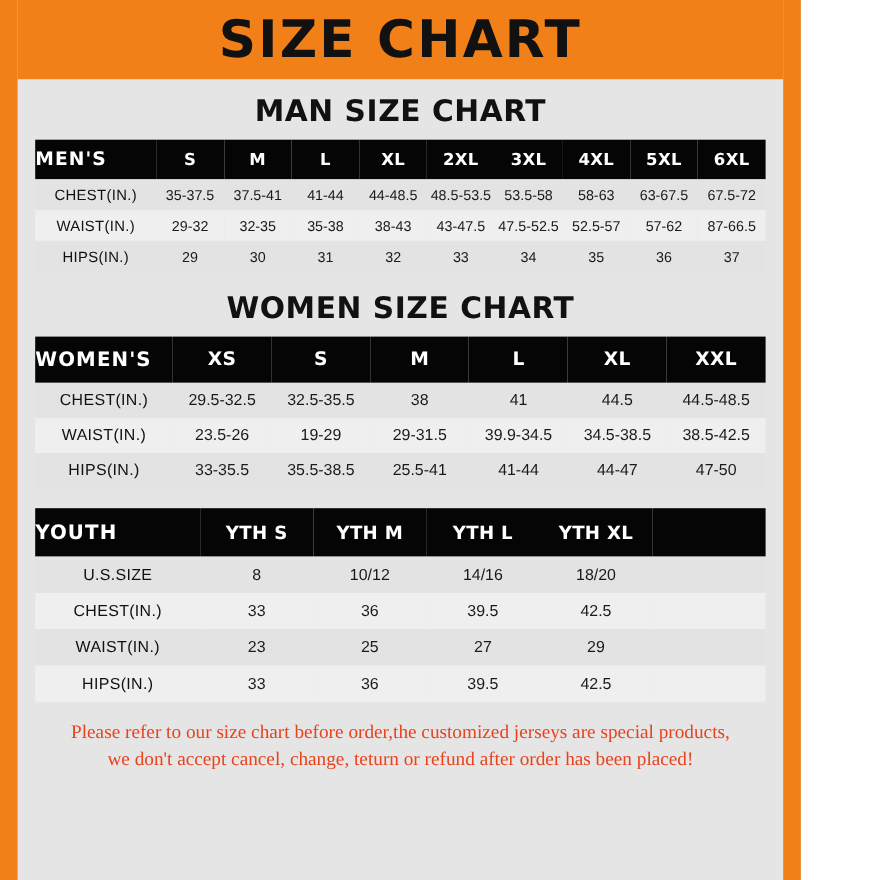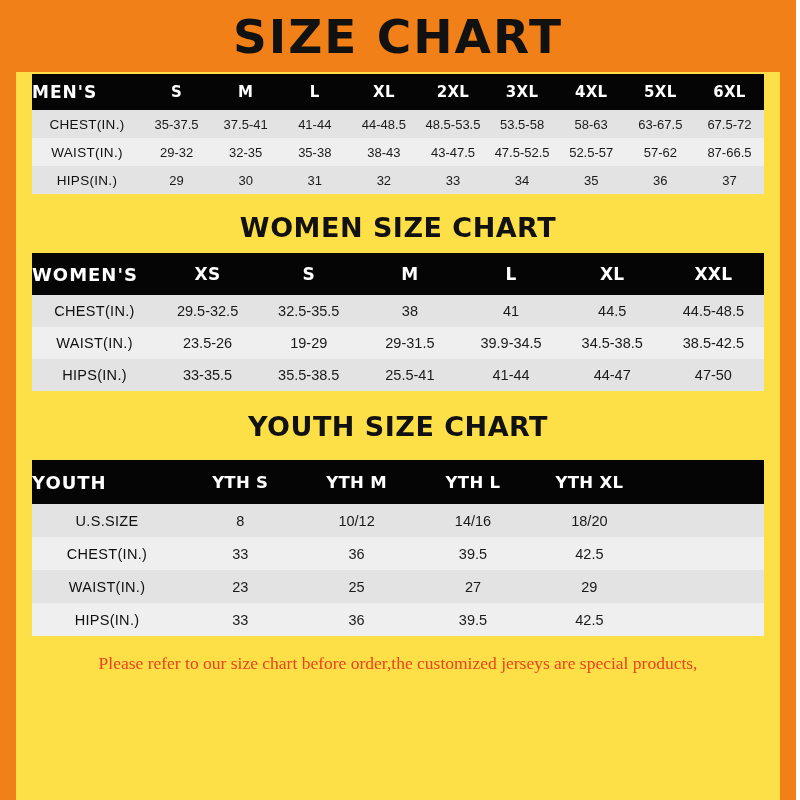--- a/index.html
+++ b/index.html
@@ -5,23 +5,23 @@
   * { box-sizing: border-box; }
   html, body {
     margin: 0;
     padding: 0;
     width: 800px;
     height: 800px;
     background: #ffffff;
     font-family: "Liberation Sans", sans-serif;
   }
   .page {
-    width: 796px;
+    width: 728px;
     height: 800px;
-    background: #fde047;
+    background: #e5e5e5;
     position: relative;
     overflow: hidden;
     border-left: 16px solid #F08017;
     border-right: 16px solid #F08017;
   }
   .banner {
     background: #F08017;
     height: 72px;
     display: flex;
     align-items: center;
@@ -129,20 +129,21 @@
 <body>
 
 <div class="page">
 
   <div class="banner">
     <div class="banner-title">SIZE CHART</div>
   </div>
 
   <div class="content">
 
+    <div class="section-title">MAN SIZE CHART</div>
     <div class="men-block">
       <table class="sizetable men" id="men-table">
         <colgroup>
           <col class="lbl">
             <col>
             <col>
             <col>
             <col>
             <col>
             <col>
@@ -253,21 +254,20 @@
             <td>35.5-38.5</td>
             <td>25.5-41</td>
             <td>41-44</td>
             <td>44-47</td>
             <td>47-50</td>
           </tr>
         </tbody>
       </table>
     </div>
 
-    <div class="section-title youth-title">YOUTH SIZE CHART</div>
     <div class="youth-block">
       <table class="sizetable youth" id="youth-table">
         <colgroup>
           <col class="lbl">
             <col>
             <col>
             <col>
             <col>
             <col>
         </colgroup>
@@ -313,16 +313,17 @@
             <td>39.5</td>
             <td>42.5</td>
             <td></td>
           </tr>
         </tbody>
       </table>
     </div>
 
     <div class="notice">
       <div>Please refer to our size chart before order,the customized jerseys are special products,</div>
+      <div>we don't accept cancel, change, teturn or refund after order has been placed!</div>
     </div>
 
   </div>
 </div>
 
 </body></html>

